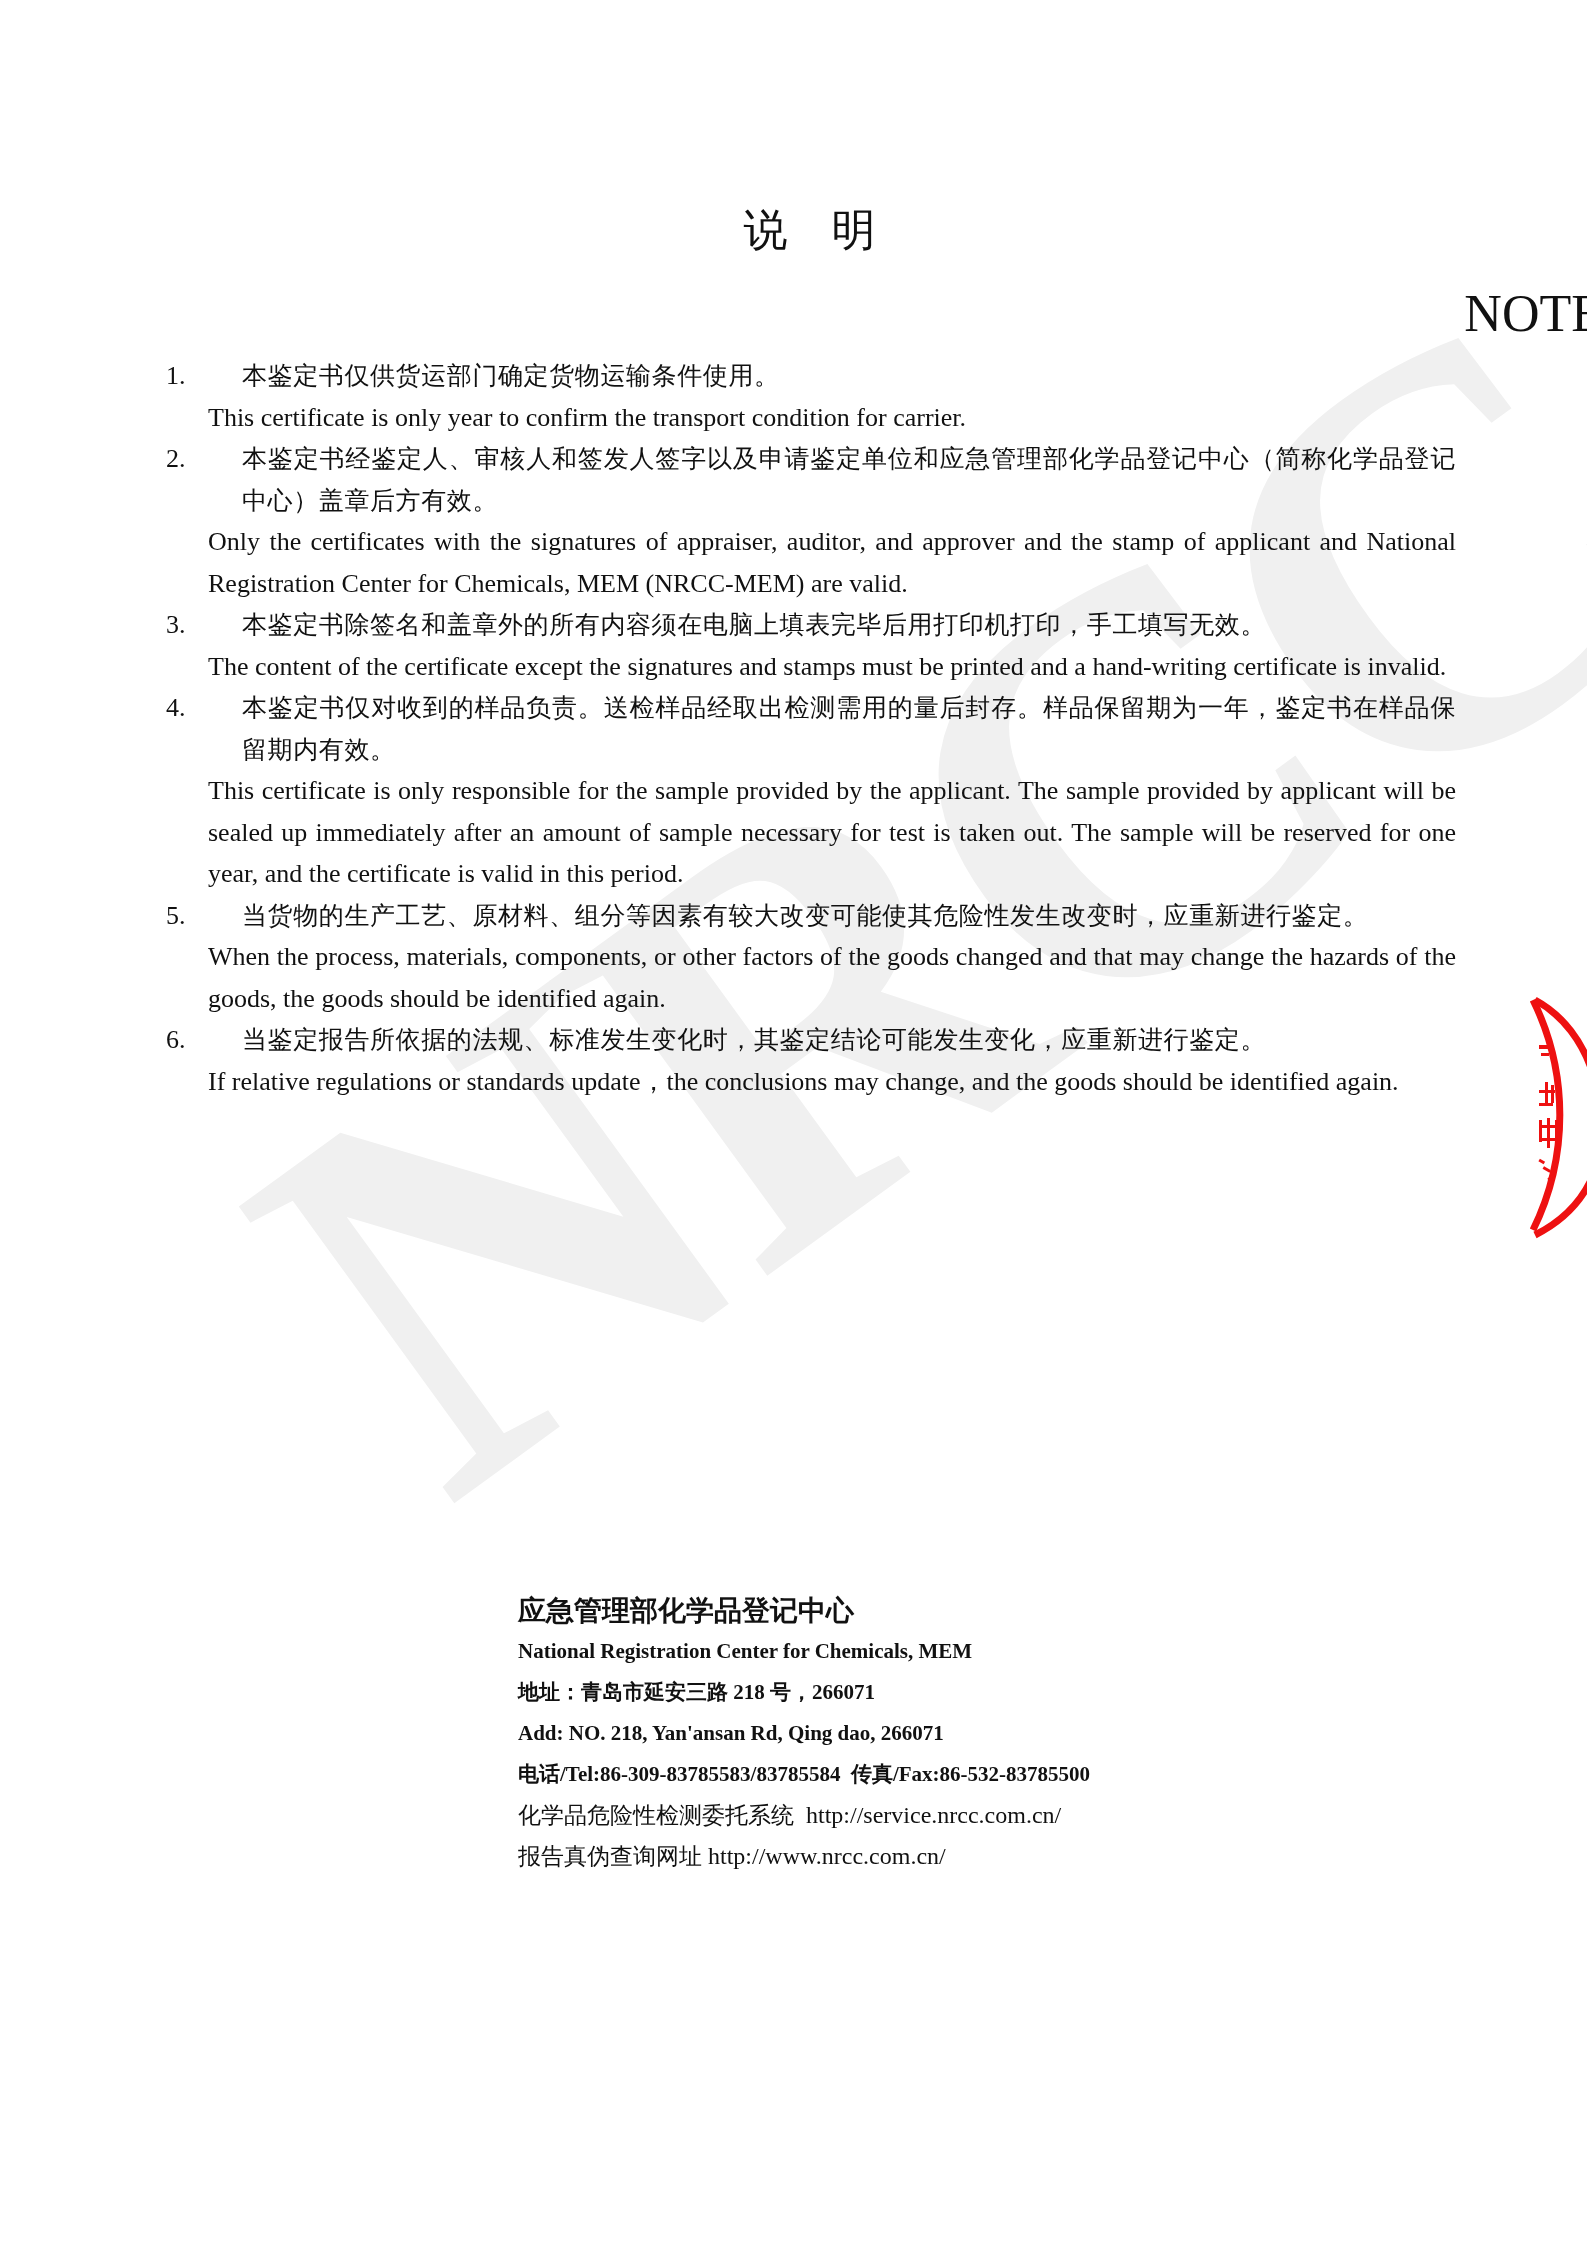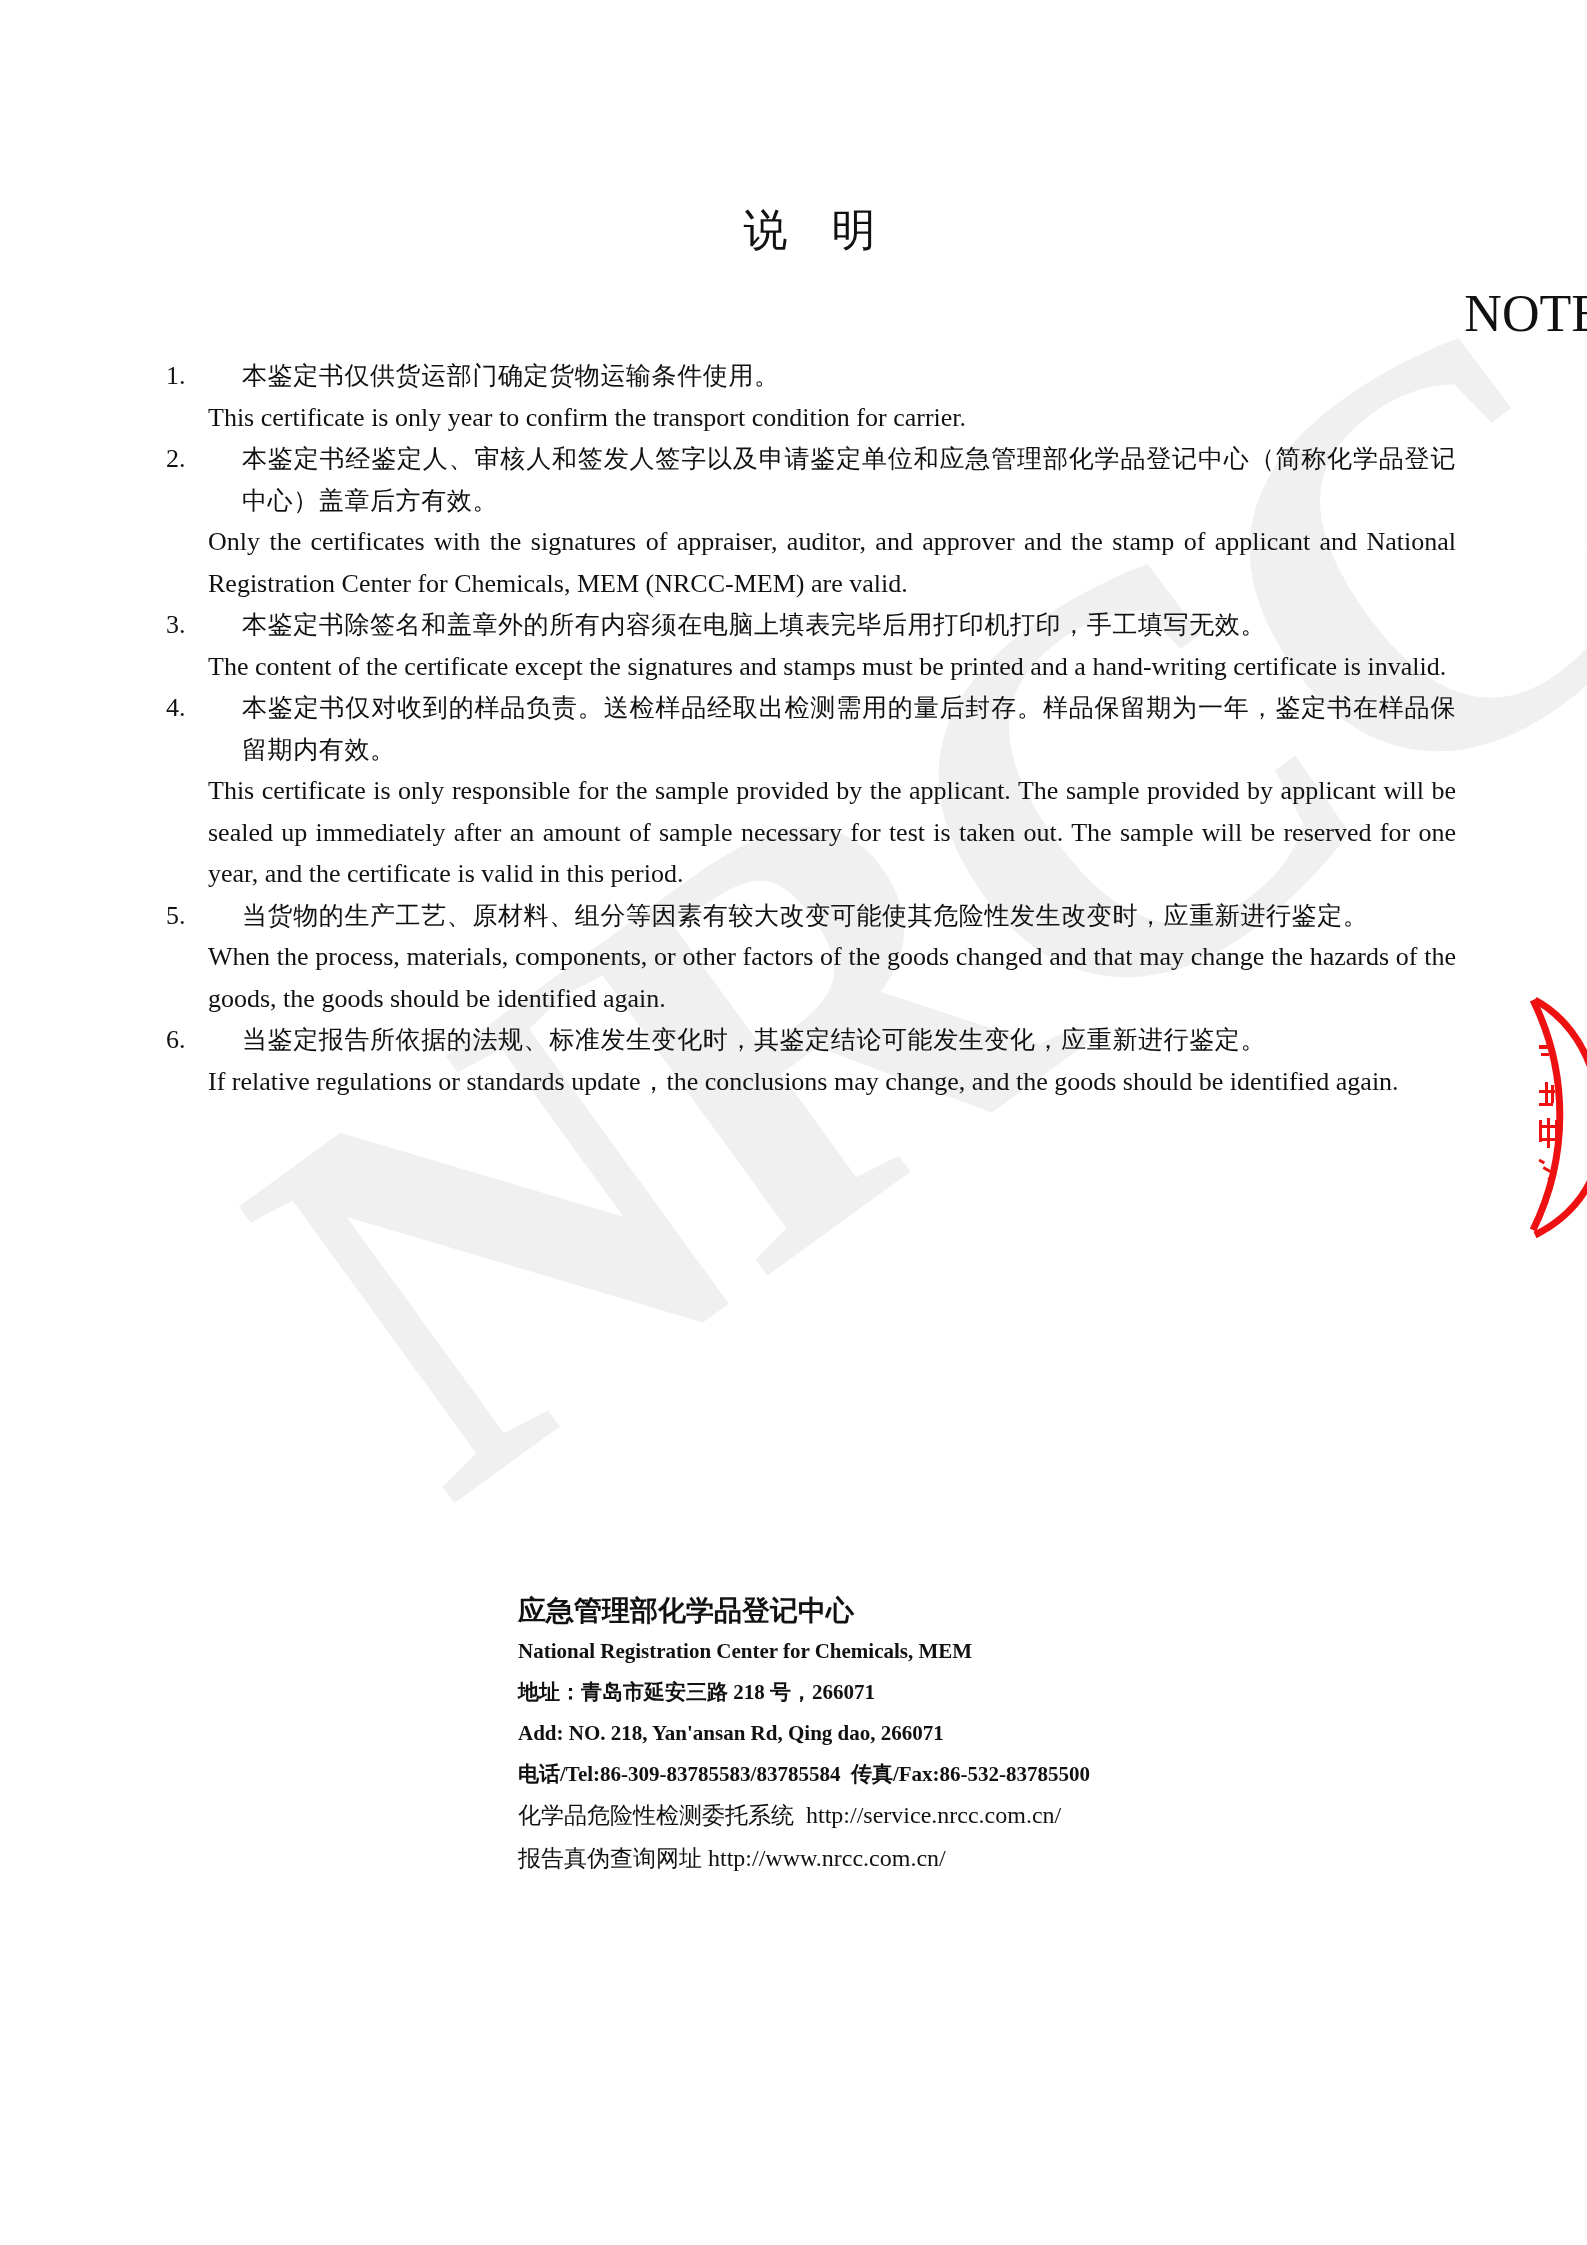--- a/index.html
+++ b/index.html
@@ -113,21 +113,21 @@
     }
     .f-cn-bold {
       font-family: "DejaVu Sans", sans-serif;
       font-weight: bold;
       font-size: 28px;
     }
     .f-small {
       font-size: 24px;
     }
     .f-small .cn {
-      font-family: Liberation Mono, monospace;
+      font-family: Liberation Serif, serif;
       font-size: 23px;
     }
     .cn {
       font-family: "DejaVu Sans", sans-serif;
     }
     .seal {
       position: absolute;
       left: 1505px;
       top: 990px;
       width: 82px;

